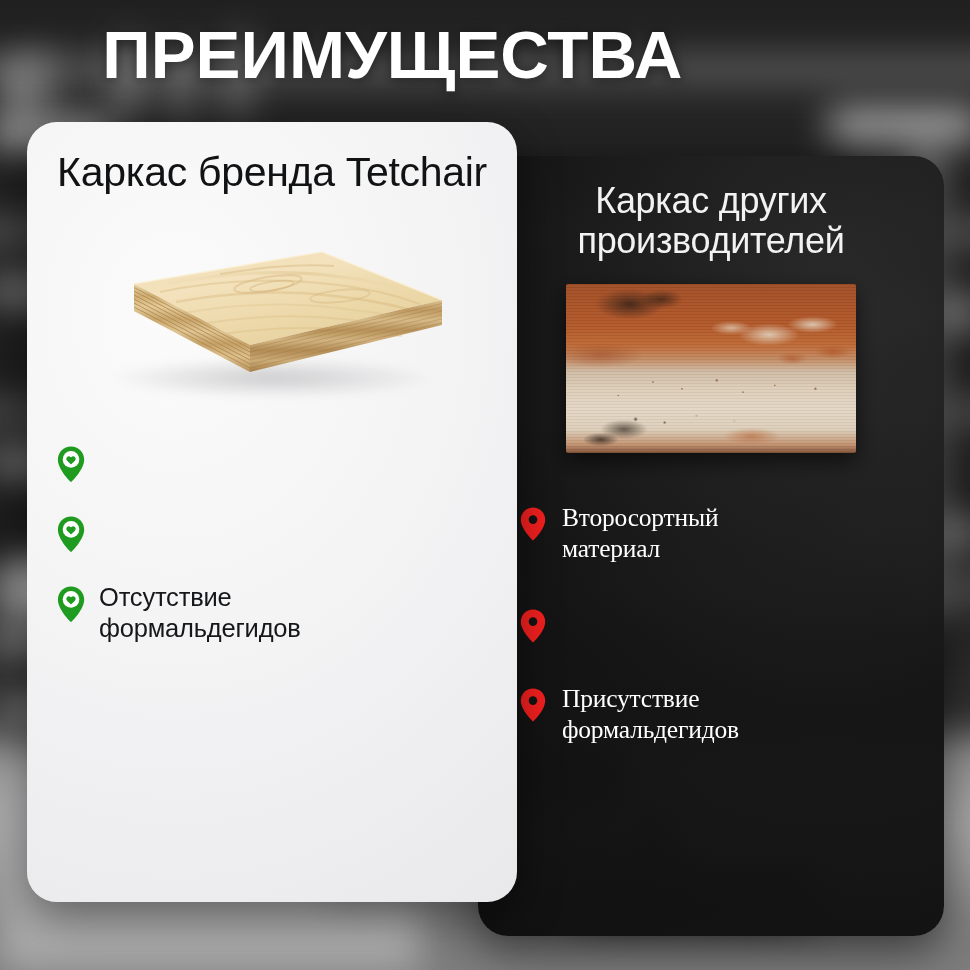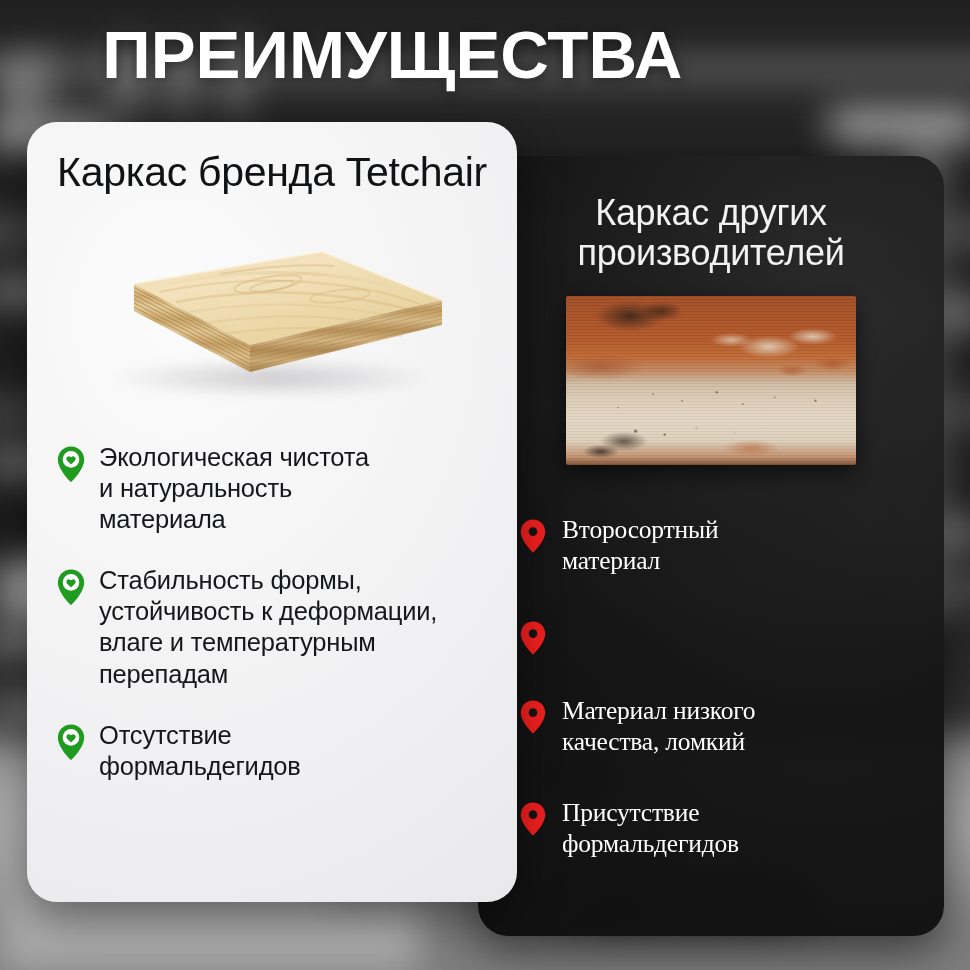--- a/index.html
+++ b/index.html
@@ -102,21 +102,21 @@
     line-height:1.12;
     letter-spacing:-0.3px;
   }
   .card-light .card-title {
     margin-top:28px;
     font-size:41px;
     color:#111214;
     padding:0 26px;
   }
   .card-dark .card-title {
-    margin-top:37px;
+    margin-top:25px;
     font-size:36px;
     color:#f2f2f2;
     padding:0 22px;
   }
 
   
   .ply-wrap {
     position:relative;
     width:100%; height:214px;
     margin-top:16px;
@@ -261,30 +261,20 @@
 
     <div class="bullet">
       <span class="pin">
         <svg width="26" height="34" viewBox="0 0 26 34">
           <path d="M13 0.6C6.1 0.6 0.8 6 0.8 12.8c0 8.6 10.4 19.1 11.4 20.1.5.5 1.1.5 1.6 0 1-1 11.4-11.5 11.4-20.1C25.2 6 19.9.6 13 .6z" fill="#f5201f"></path>
           <circle cx="13" cy="12.6" r="4.3" fill="#141414"></circle>
         </svg>
       </span>
     </div>
 
-    <div class="bullet">
-      <span class="pin">
-        <svg width="26" height="34" viewBox="0 0 26 34">
-          <path d="M13 0.6C6.1 0.6 0.8 6 0.8 12.8c0 8.6 10.4 19.1 11.4 20.1.5.5 1.1.5 1.6 0 1-1 11.4-11.5 11.4-20.1C25.2 6 19.9.6 13 .6z" fill="#f5201f"></path>
-          <circle cx="13" cy="12.6" r="4.3" fill="#141414"></circle>
-        </svg>
-      </span>
-      <span class="bullet-text">Материал низкого
-качества, ломкий</span>
-    </div>
 
     <div class="bullet">
       <span class="pin">
         <svg width="26" height="34" viewBox="0 0 26 34">
           <path d="M13 0.6C6.1 0.6 0.8 6 0.8 12.8c0 8.6 10.4 19.1 11.4 20.1.5.5 1.1.5 1.6 0 1-1 11.4-11.5 11.4-20.1C25.2 6 19.9.6 13 .6z" fill="#f5201f"></path>
           <circle cx="13" cy="12.6" r="4.3" fill="#141414"></circle>
         </svg>
       </span>
       <span class="bullet-text">Присутствие
 формальдегидов</span>
@@ -378,37 +368,30 @@
   <div class="bullets">
 
     <div class="bullet">
       <span class="pin">
         <svg width="28" height="36" viewBox="0 0 28 36">
           <path d="M14 0.6C6.6 0.6 0.9 6.4 0.9 13.7c0 9.2 11.2 20.6 12.3 21.7.5.5 1.2.5 1.7 0 1-1.1 12.3-12.5 12.3-21.7C27.2 6.4 21.4.6 14 .6z" fill="#1f9b1f"></path>
           <circle cx="14" cy="13.4" r="8.3" fill="#ffffff"></circle>
           <path d="M14 18.2c-.2 0-.4-.1-.5-.2l-3.2-2.9c-1.2-1.1-1.3-2.9-.2-4 .9-.9 2.4-1 3.4-.2l.5.4.5-.4c1-.8 2.5-.7 3.4.2 1.1 1.1 1 2.9-.2 4l-3.2 2.9c-.1.1-.3.2-.5.2z" fill="#1f9b1f"></path>
         </svg>
       </span>
-      <span class="bullet-text">Экологическая чистота
-и натуральность
-материала</span>
     </div>
 
     <div class="bullet">
       <span class="pin">
         <svg width="28" height="36" viewBox="0 0 28 36">
           <path d="M14 0.6C6.6 0.6 0.9 6.4 0.9 13.7c0 9.2 11.2 20.6 12.3 21.7.5.5 1.2.5 1.7 0 1-1.1 12.3-12.5 12.3-21.7C27.2 6.4 21.4.6 14 .6z" fill="#1f9b1f"></path>
           <circle cx="14" cy="13.4" r="8.3" fill="#ffffff"></circle>
           <path d="M14 18.2c-.2 0-.4-.1-.5-.2l-3.2-2.9c-1.2-1.1-1.3-2.9-.2-4 .9-.9 2.4-1 3.4-.2l.5.4.5-.4c1-.8 2.5-.7 3.4.2 1.1 1.1 1 2.9-.2 4l-3.2 2.9c-.1.1-.3.2-.5.2z" fill="#1f9b1f"></path>
         </svg>
       </span>
-      <span class="bullet-text">Стабильность формы,
-устойчивость к деформации,
-влаге и температурным
-перепадам</span>
     </div>
 
 
     <div class="bullet">
       <span class="pin">
         <svg width="28" height="36" viewBox="0 0 28 36">
           <path d="M14 0.6C6.6 0.6 0.9 6.4 0.9 13.7c0 9.2 11.2 20.6 12.3 21.7.5.5 1.2.5 1.7 0 1-1.1 12.3-12.5 12.3-21.7C27.2 6.4 21.4.6 14 .6z" fill="#1f9b1f"></path>
           <circle cx="14" cy="13.4" r="8.3" fill="#ffffff"></circle>
           <path d="M14 18.2c-.2 0-.4-.1-.5-.2l-3.2-2.9c-1.2-1.1-1.3-2.9-.2-4 .9-.9 2.4-1 3.4-.2l.5.4.5-.4c1-.8 2.5-.7 3.4.2 1.1 1.1 1 2.9-.2 4l-3.2 2.9c-.1.1-.3.2-.5.2z" fill="#1f9b1f"></path>
         </svg>

